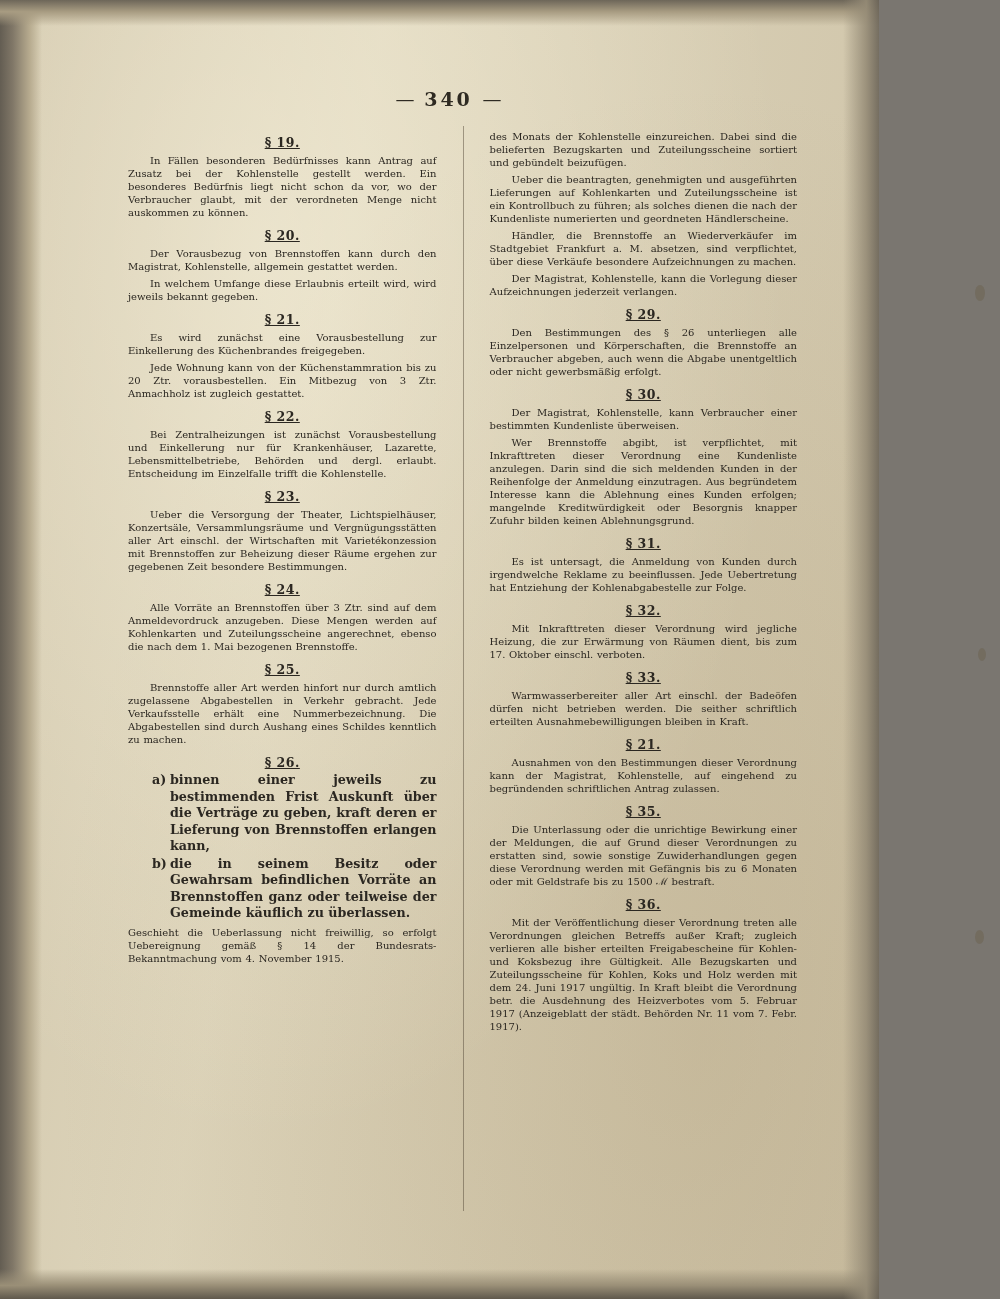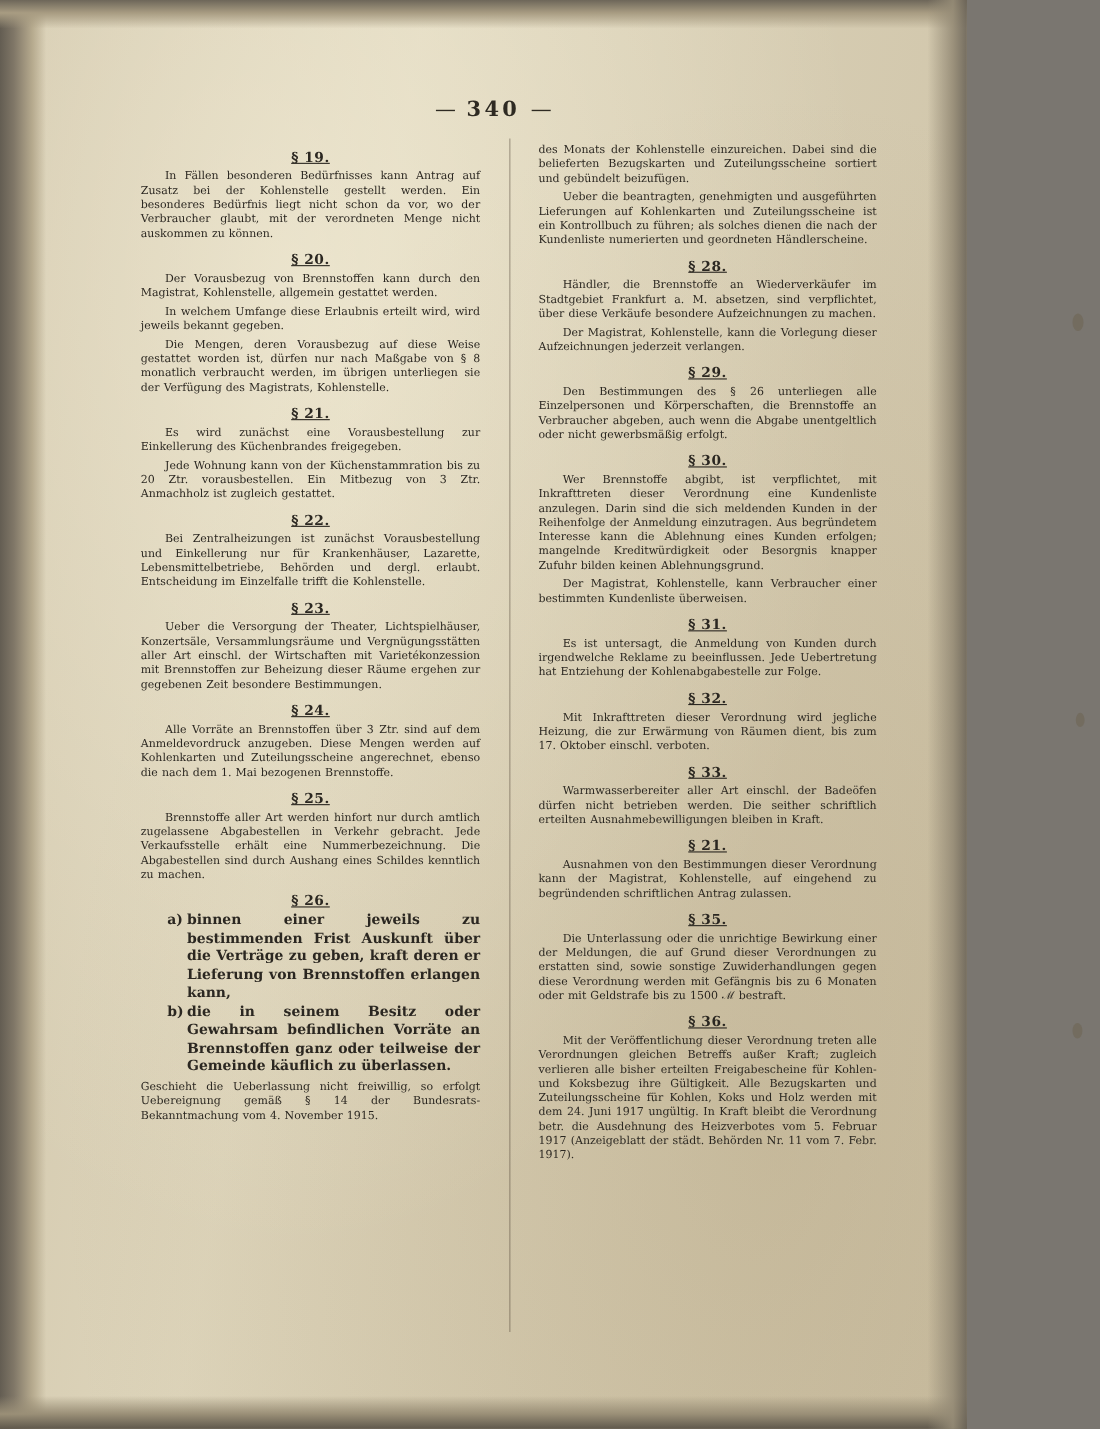--- a/index.html
+++ b/index.html
@@ -168,21 +168,20 @@
       <span class="dash">—</span>
     </div>
 
     <div class="columns">
       <div class="col left blur" id="col-left">
           <div class="sec">§ 19.</div>
           <p class="para">In Fällen besonderen Bedürfnisses kann Antrag auf Zusatz bei der Kohlenstelle gestellt werden. Ein besonderes Bedürfnis liegt nicht schon da vor, wo der Verbraucher glaubt, mit der verordneten Menge nicht auskommen zu können.</p>
           <div class="sec">§ 20.</div>
           <p class="para">Der Vorausbezug von Brennstoffen kann durch den Magistrat, Kohlenstelle, allgemein gestattet werden.</p>
           <p class="para">In welchem Umfange diese Erlaubnis erteilt wird, wird jeweils bekannt gegeben.</p>
-          <p class="para">Die Mengen, deren Vorausbezug auf diese Weise gestattet worden ist, dürfen nur nach Maßgabe von § 8 monatlich verbraucht werden, im übrigen unterliegen sie der Verfügung des Magistrats, Kohlenstelle.</p>
           <div class="sec">§ 21.</div>
           <p class="para">Es wird zunächst eine Vorausbestellung zur Einkellerung des Küchenbrandes freigegeben.</p>
           <p class="para">Jede Wohnung kann von der Küchenstammration bis zu 20 Ztr. vorausbestellen. Ein Mitbezug von 3 Ztr. Anmachholz ist zugleich gestattet.</p>
           <div class="sec">§ 22.</div>
           <p class="para">Bei Zentralheizungen ist zunächst Vorausbestellung und Einkellerung nur für Krankenhäuser, Lazarette, Lebensmittelbetriebe, Behörden und dergl. erlaubt. Entscheidung im Einzelfalle trifft die Kohlenstelle.</p>
           <div class="sec">§ 23.</div>
           <p class="para">Ueber die Versorgung der Theater, Lichtspielhäuser, Konzertsäle, Versammlungsräume und Vergnügungsstätten aller Art einschl. der Wirtschaften mit Varietékonzession mit Brennstoffen zur Beheizung dieser Räume ergehen zur gegebenen Zeit besondere Bestimmungen.</p>
           <div class="sec">§ 24.</div>
           <p class="para">Alle Vorräte an Brennstoffen über 3 Ztr. sind auf dem Anmeldevordruck anzugeben. Diese Mengen werden auf Kohlenkarten und Zuteilungsscheine angerechnet, ebenso die nach dem 1. Mai bezogenen Brennstoffe.</p>
           <div class="sec">§ 25.</div>
@@ -190,28 +189,27 @@
           <div class="sec">§ 26.</div>
           <ol class="items">
             <li><span class="marker">a)</span><span>binnen einer jeweils zu bestimmenden Frist Auskunft über die Verträge zu geben, kraft deren er Lieferung von Brennstoffen erlangen kann,</span></li>
             <li><span class="marker">b)</span><span>die in seinem Besitz oder Gewahrsam befindlichen Vorräte an Brennstoffen ganz oder teilweise der Gemeinde käuflich zu überlassen.</span></li>
           </ol>
           <p class="para noindent">Geschieht die Ueberlassung nicht freiwillig, so erfolgt Uebereignung gemäß § 14 der Bundesrats-Bekanntmachung vom 4. November 1915.</p>
         </div>
       <div class="col right blur" id="col-right">
           <p class="para noindent">des Monats der Kohlenstelle einzureichen. Dabei sind die belieferten Bezugskarten und Zuteilungsscheine sortiert und gebündelt beizufügen.</p>
           <p class="para">Ueber die beantragten, genehmigten und ausgeführten Lieferungen auf Kohlenkarten und Zuteilungsscheine ist ein Kontrollbuch zu führen; als solches dienen die nach der Kundenliste numerierten und geordneten Händlerscheine.</p>
-          <div class="sec">§ 28.</div>
           <p class="para">Händler, die Brennstoffe an Wiederverkäufer im Stadtgebiet Frankfurt a. M. absetzen, sind verpflichtet, über diese Verkäufe besondere Aufzeichnungen zu machen.</p>
           <p class="para">Der Magistrat, Kohlenstelle, kann die Vorlegung dieser Aufzeichnungen jederzeit verlangen.</p>
           <div class="sec">§ 29.</div>
           <p class="para">Den Bestimmungen des § 26 unterliegen alle Einzelpersonen und Körperschaften, die Brennstoffe an Verbraucher abgeben, auch wenn die Abgabe unentgeltlich oder nicht gewerbsmäßig erfolgt.</p>
           <div class="sec">§ 30.</div>
+          <p class="para">Der Magistrat, Kohlenstelle, kann Verbraucher einer bestimmten Kundenliste überweisen.</p>
           <p class="para">Wer Brennstoffe abgibt, ist verpflichtet, mit Inkrafttreten dieser Verordnung eine Kundenliste anzulegen. Darin sind die sich meldenden Kunden in der Reihenfolge der Anmeldung einzutragen. Aus begründetem Interesse kann die Ablehnung eines Kunden erfolgen; mangelnde Kreditwürdigkeit oder Besorgnis knapper Zufuhr bilden keinen Ablehnungsgrund.</p>
-          <p class="para">Der Magistrat, Kohlenstelle, kann Verbraucher einer bestimmten Kundenliste überweisen.</p>
           <div class="sec">§ 31.</div>
           <p class="para">Es ist untersagt, die Anmeldung von Kunden durch irgendwelche Reklame zu beeinflussen. Jede Uebertretung hat Entziehung der Kohlenabgabestelle zur Folge.</p>
           <div class="sec">§ 32.</div>
           <p class="para">Mit Inkrafttreten dieser Verordnung wird jegliche Heizung, die zur Erwärmung von Räumen dient, bis zum 17. Oktober einschl. verboten.</p>
           <div class="sec">§ 33.</div>
           <p class="para">Warmwasserbereiter aller Art einschl. der Badeöfen dürfen nicht betrieben werden. Die seither schriftlich erteilten Ausnahmebewilligungen bleiben in Kraft.</p>
           <div class="sec">§ 21.</div>
           <p class="para">Ausnahmen von den Bestimmungen dieser Verordnung kann der Magistrat, Kohlenstelle, auf eingehend zu begründenden schriftlichen Antrag zulassen.</p>
           <div class="sec">§ 35.</div>
           <p class="para">Die Unterlassung oder die unrichtige Bewirkung einer der Meldungen, die auf Grund dieser Verordnungen zu erstatten sind, sowie sonstige Zuwiderhandlungen gegen diese Verordnung werden mit Gefängnis bis zu 6 Monaten oder mit Geldstrafe bis zu 1500 ℳ bestraft.</p>

